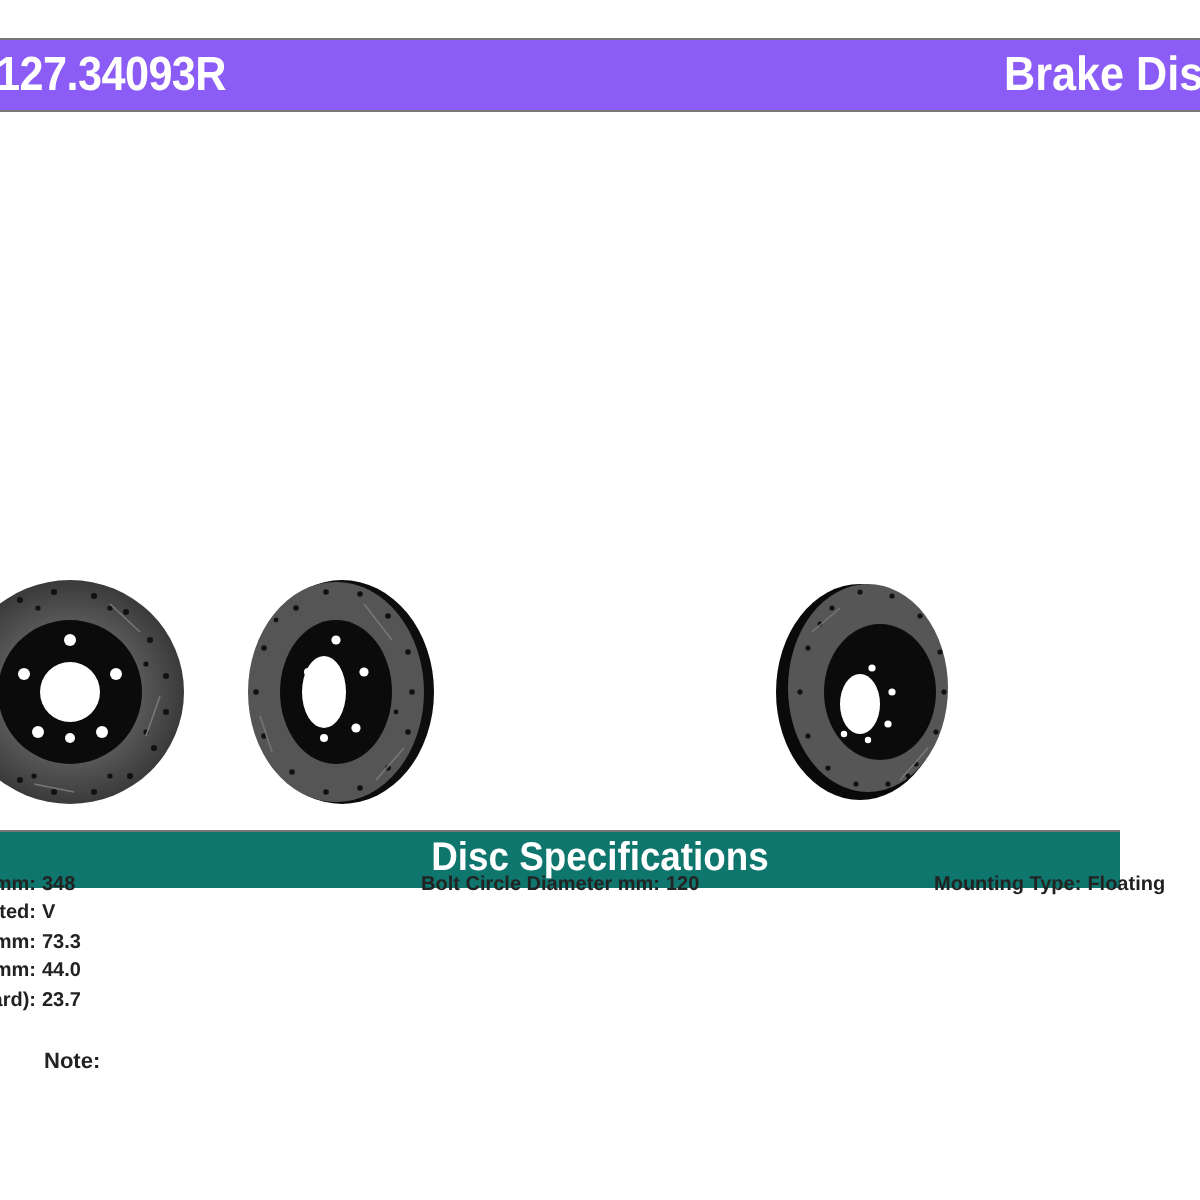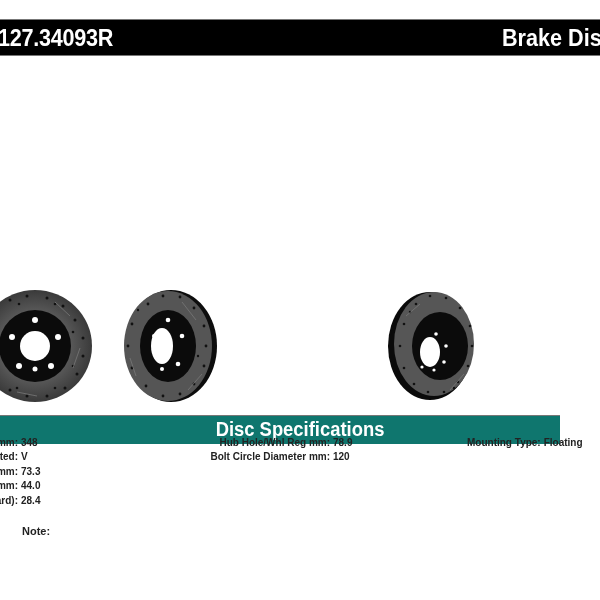--- a/index.html
+++ b/index.html
@@ -1,18 +1,18 @@
 <!DOCTYPE html>
 <html><head>
 <meta charset="utf-8">
 <style>
   html, body { margin:0; padding:0; }
   body { width:600px; height:600px; background:#fff; position:relative; overflow:hidden;
          font-family:"Liberation Sans", sans-serif; }
-  .topbar { position:absolute; left:0; top:19px; width:600px; height:35px; background:#000000;
+  .topbar { position:absolute; left:0; top:19px; width:600px; height:35px; background:#8b5cf6;
             border-top:1px solid #777; border-bottom:1px solid #777; }
   .part-no { position:absolute; left:-2px; top:4px; color:#fff; font-size:24px; font-weight:bold;
              transform:scaleX(0.9); transform-origin:left; letter-spacing:-0.3px; }
   .title { position:absolute; left:502px; top:4px; color:#fff; font-size:24px; font-weight:bold;
            white-space:nowrap; transform:scaleX(0.9); transform-origin:left; }
   .disc { position:absolute; }
   .specbar { position:absolute; left:0; top:405px; width:560px; height:28px; background:#0f766e;
              border-top:1px solid #777;margin-top:10px; }
   .spec-title { position:absolute; left:0; width:600px; top:2px; text-align:center; color:#fff;
                 font-size:20px; font-weight:bold; transform:scaleX(0.92); }
@@ -157,25 +157,24 @@
 
 <div class="specbar">
   <div class="spec-title">Disc Specifications</div>
 </div>
 
 <div class="col col1" style="left:0">
   <div class="row"><span class="lbl">Outer Diameter mm:</span><span class="val">348</span></div>
   <div class="row"><span class="lbl">(s)olid / (v)ented:</span><span class="val">V</span></div>
   <div class="row"><span class="lbl">Height mm:</span><span class="val">73.3</span></div>
   <div class="row"><span class="lbl">Nominal Thickness mm:</span><span class="val">44.0</span></div>
-  <div class="row"><span class="lbl">Min Thick mm (Discard):</span><span class="val">28.4</span></div>
+  <div class="row"><span class="lbl">Min Thick mm (Discard):</span><span class="val">23.7</span></div>
 </div>
 
 <div class="col col2" style="left:150px">
-  <div class="row"><span class="lbl">Hub Hole/Whl Reg mm:</span><span class="val">78.9</span></div>
   <div class="row"><span class="lbl">Bolt Circle Diameter mm:</span><span class="val">120</span></div>
 </div>
 
 <div class="col col3" style="left:467px">
   <div class="row"><span class="lbl">Mounting Type:</span><span class="val">Floating</span></div>
 </div>
 
 <div class="note">Note:</div>
 
 </body></html>

